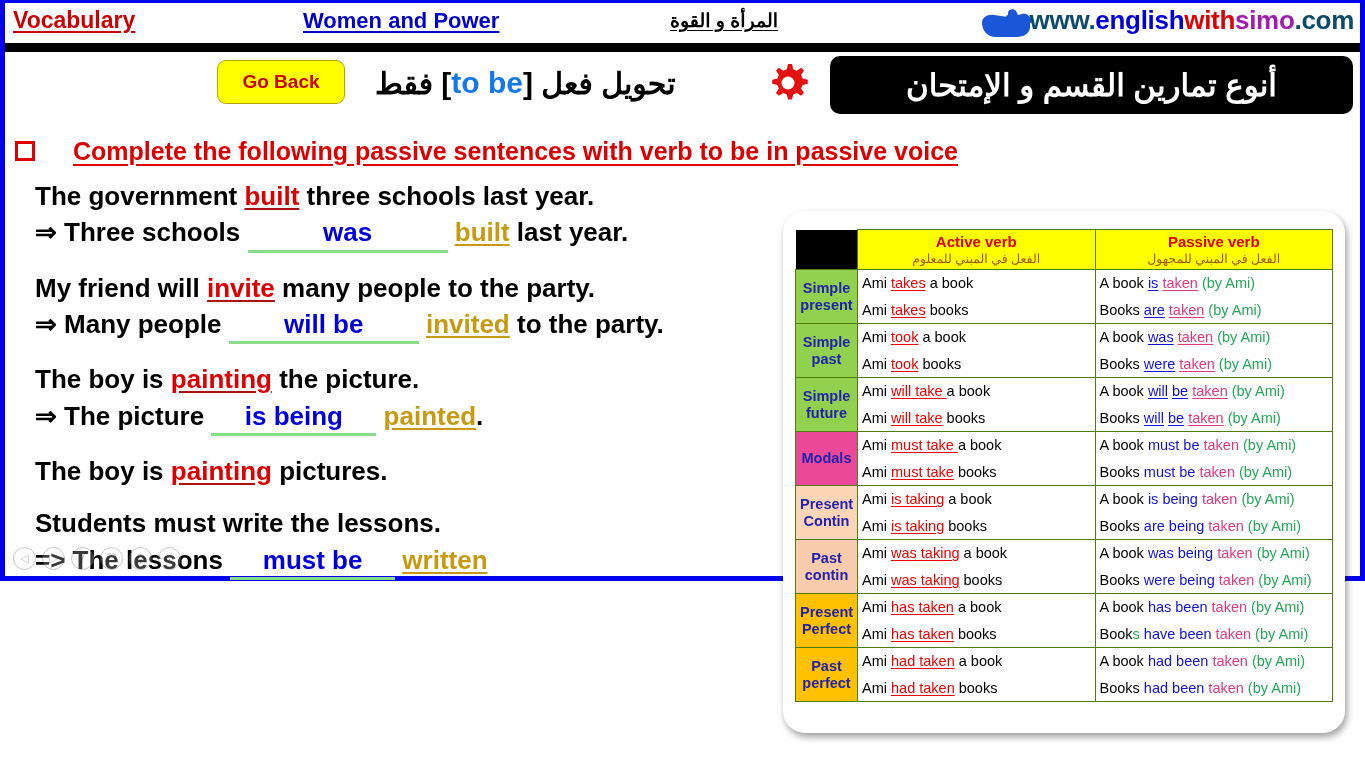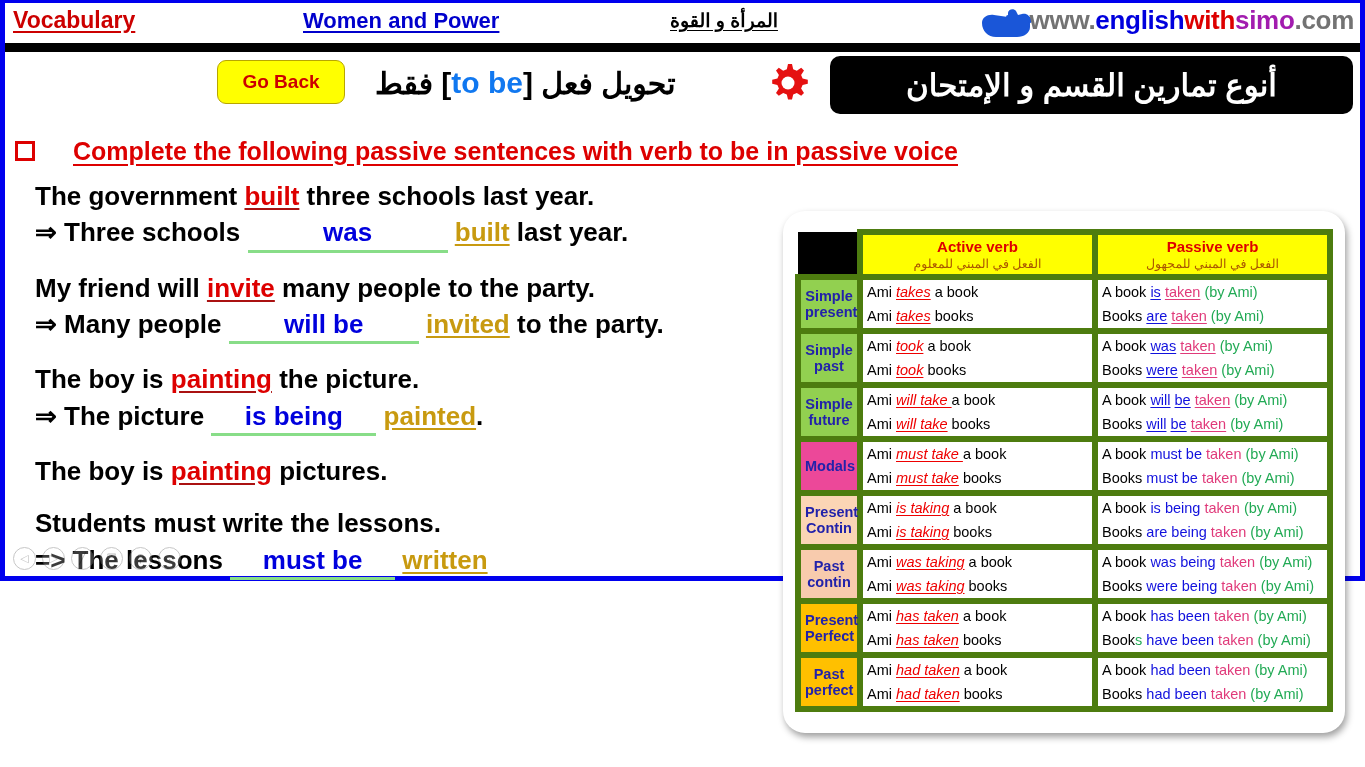--- a/index.html
+++ b/index.html
@@ -36,21 +36,21 @@
   .tb-arabic {
     position: absolute; left: 665px; top: 6px;
     color: #000000; font-weight: bold; font-size: 19px;
     direction: rtl; text-decoration: underline; text-underline-offset: 3px;
   }
   .tb-site {
     position: absolute; right: 6px; top: 2px;
     font-weight: bold; font-size: 26px; letter-spacing: -0.3px;
     white-space: nowrap;
   }
-  .c-black { color: #737373; }
+  .c-black { color: #0c4a6e; }
   .c-blue  { color: #0000dd; }
   .c-red   { color: #dd0000; }
   .c-green { color: #a21caf; text-align: right; }
   .hand-icon {
     position: absolute; right: 322px; top: 2px; width: 60px; height: 34px;
   }
   .blackstrip {
     position: absolute; left: 0; top: 40px; width: 1355px; height: 9px;
     background: #000000;
   }
@@ -134,39 +134,39 @@
     width: 562px; height: 522px;
     background: #ffffff; border-radius: 22px;
     box-shadow: 2px 4px 7px rgba(0,0,0,0.38);
   }
   table.pv {
     position: absolute; left: 12px; top: 18px;
     width: 538px; border-collapse: collapse;
     font-size: 14.5px; table-layout: fixed;
   }
   table.pv td, table.pv th {
-    border: 6px solid #4d7c0f; padding: 1px 4px; vertical-align: middle;
+    border: 1px solid #4d7c0f; padding: 1px 4px; vertical-align: middle;
   }
   .corner-cell { background: #000000; border: none !important; width: 62px; }
   .hdr {
     background: #ffff00; text-align: center; padding: 3px 2px !important;
   }
   .hdr .en { color: #dd0000; font-weight: bold; font-size: 15px; display: block; }
   .hdr .ar {
     color: #aa5500; font-size: 12.5px; direction: rtl; display: block;
     margin-top: 1px; font-weight: normal;
   }
   .lbl {
     text-align: center; color: #2222aa; font-weight: bold;
     font-size: 14.5px; line-height: 1.12; width: 62px;
   }
   .cell { background: #ffffff; color: #000000; height: 27px; white-space: nowrap; }
   .cell.act { width: 198px; }
   .u { text-decoration: underline; text-underline-offset: 2px; }
-  .t-red   { color: #ee0000; font-style: italic; }
+  .t-red   { color: #ee0000; }
   .t-blue  { color: #1111dd; }
   .t-pink  { color: #e03a7a; }
   .t-green { color: #22aa55; }
   .noborder-top { border-top: none !important; }
   .noborder-bot { border-bottom: none !important; }
 
   
   .bottombar {
     position: absolute; left: 8px; bottom: 6px;
     display: flex; gap: 6px; align-items: center; opacity: 0.42;

